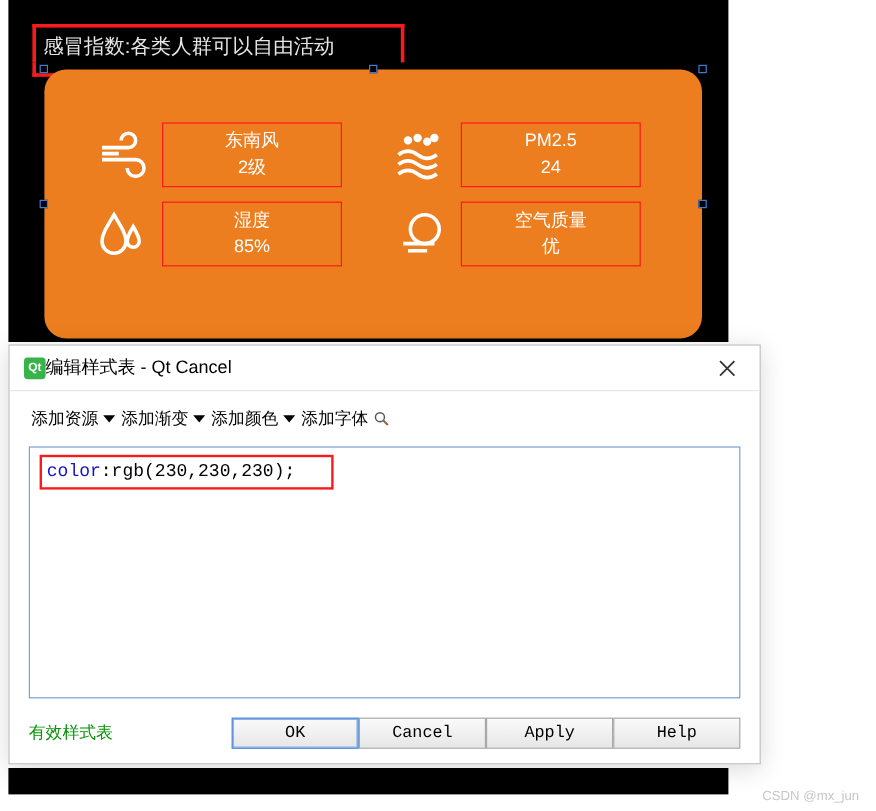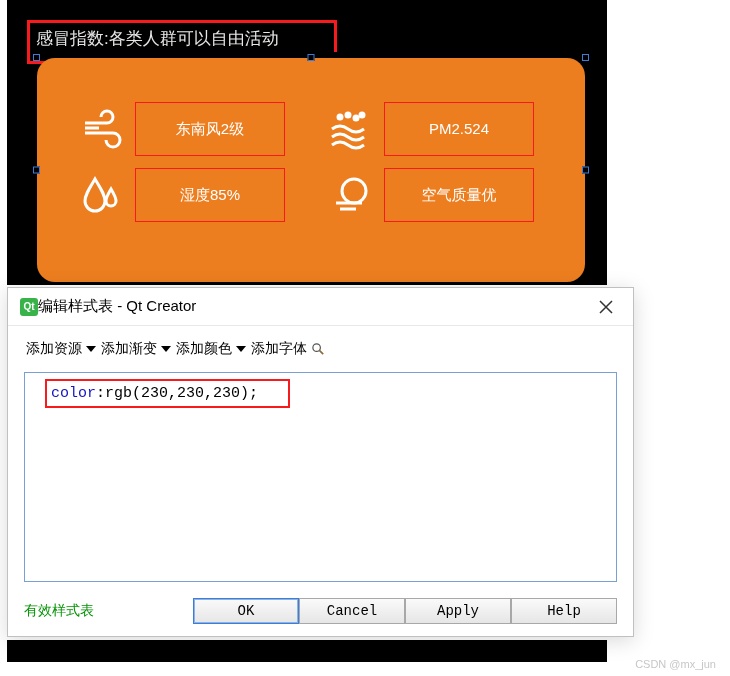--- a/index.html
+++ b/index.html
@@ -82,21 +82,21 @@
       color: #fff;
       display: flex;
       align-items: center;
       justify-content: center;
     }
     .weather-box {
       border: 1px solid #f81b1e;
       width: 150px;
       height: 54px;
       display: flex;
-      flex-direction: row;
+      flex-direction: column;
       align-items: center;
       justify-content: center;
       color: #fff;
       font-size: 15px;
       line-height: 1.5;
     }
     .dialog {
       position: absolute;
       top: 287px;
       left: 7px;
@@ -159,21 +159,21 @@
       border-top: 6px solid #000;
     }
     .magnifier {
       width: 15px;
       height: 15px;
     }
     .code-area {
       margin: 4px 16px 8px 16px;
       border: 1px solid #7a9fd4;
       height: 210px;
-      padding: 6px 20px;
+      padding: 6px 8px;
       font-family: "Courier New", monospace;
       font-size: 15px;
       background: #fff;
     }
     .code-highlight {
       border: 2px solid #f81b1e;
       display: inline-block;
       padding: 4px 30px 4px 4px;
     }
     .kw { color: #1515c0; }
@@ -285,21 +285,21 @@
           <div>优</div>
         </div>
       </div>
     </div>
   </div>
 </div>
 
 <div class="dialog">
   <div class="titlebar">
     <div class="qt-icon">Qt</div>
-    <div class="titlebar-text">编辑样式表 - Qt Creator</div>
+    <div class="titlebar-text">编辑样式表 - Qt Cancel</div>
     <div class="close-btn">
       <svg viewBox="0 0 14 14">
           <path d="M1 1 L13 13 M13 1 L1 13" stroke="#333" stroke-width="1.5"></path>
         </svg>
     </div>
   </div>
   <div class="toolbar">
     <div class="toolbar-item">
       <span>添加资源</span>
       <span class="tri"></span>

